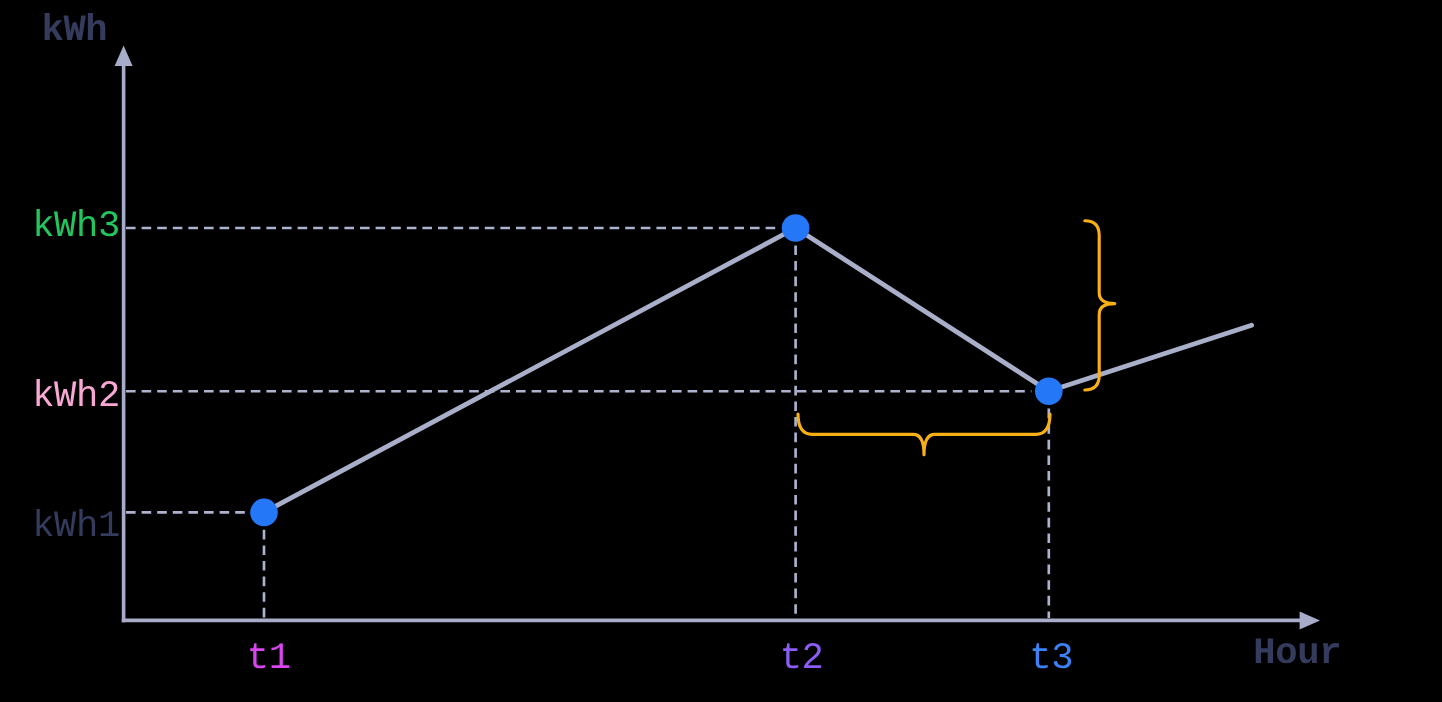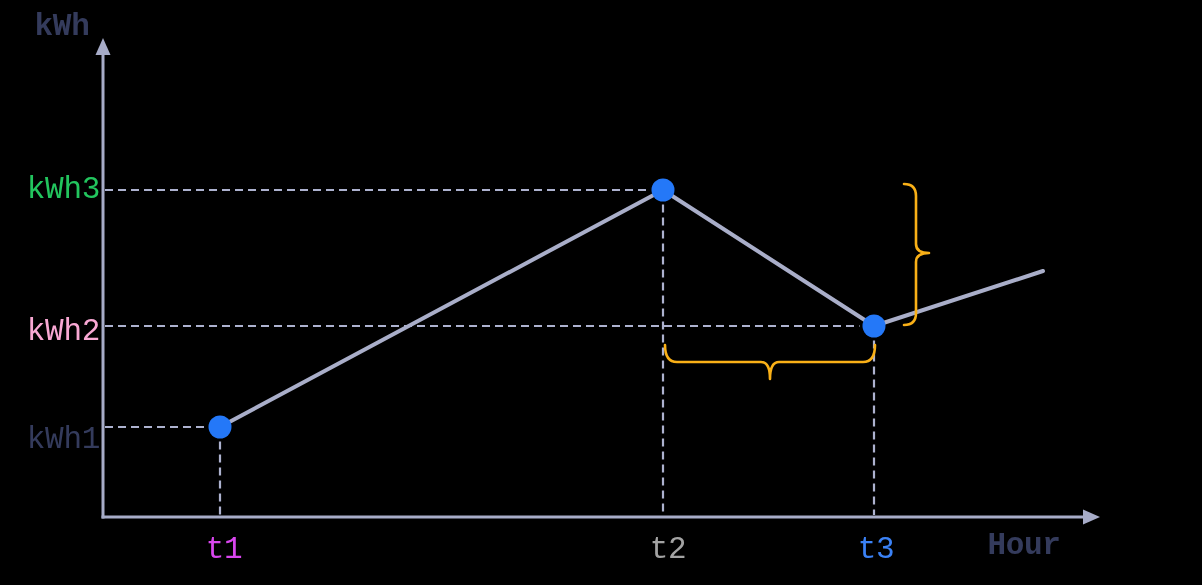--- a/index.html
+++ b/index.html
@@ -34,22 +34,22 @@
       <polygon points="1100,517 1083,509.5 1083,524.5" fill="#a7acc8"></polygon>
       <polyline points="220,427 663,190 874,326 1043,271" fill="none" stroke="#a9aec9" stroke-width="4" stroke-linejoin="round" stroke-linecap="round"></polyline>
       <circle cx="220" cy="427" r="11.5" fill="#2478f8"></circle>
       <circle cx="663" cy="190" r="11.5" fill="#2478f8"></circle>
       <circle cx="874" cy="326" r="11.5" fill="#2478f8"></circle>
       <path d="M 904 184 Q 916 184 916 196 L 916 244 Q 916 253 929 253 Q 916 253 916 262 L 916 313 Q 916 325 904 325" fill="none" stroke="#f9b017" stroke-width="2.6" stroke-linecap="round" stroke-linejoin="round"></path>
       <path d="M 665 345 Q 665 362 677 362 L 761 362 Q 770 362 770 379 Q 770 362 779 362 L 863 362 Q 875 362 875 345" fill="none" stroke="#f9b017" stroke-width="2.6" stroke-linecap="round" stroke-linejoin="round"></path>
     </svg>
 
   <div class="lbl center title" style="left: 62px; top: 26px; color: rgb(52, 59, 92);">kWh</div>
-  <div class="lbl center title" style="left: 1024px; top: 545px; color: rgb(52, 59, 92);">Hour</div>
+  <div class="lbl center title" style="left: 1081px; top: 545px; color: rgb(52, 59, 92);">Hour</div>
 
   <div class="lbl right" style="left: 100px; top: 189px; color: #22c55e;">kWh3</div>
   <div class="lbl right" style="left: 100px; top: 331px; color: #f9a8d4;">kWh2</div>
   <div class="lbl right" style="left: 100px; top: 426px; color: rgb(52, 59, 92); margin-top: 13px;">kWh1</div>
 
   <div class="lbl center" style="left: 224px; top: 549px; color: #d946ef;">t1</div>
-  <div class="lbl center" style="left: 668px; top: 549px; color: #a3a3a3;">t2</div>
+  <div class="lbl center" style="left: 668px; top: 549px; color: #8b5cf6;">t2</div>
   <div class="lbl center" style="left: 876px; top: 549px; color: #3b82f6;">t3</div>
 </div>
 
 </body></html>

